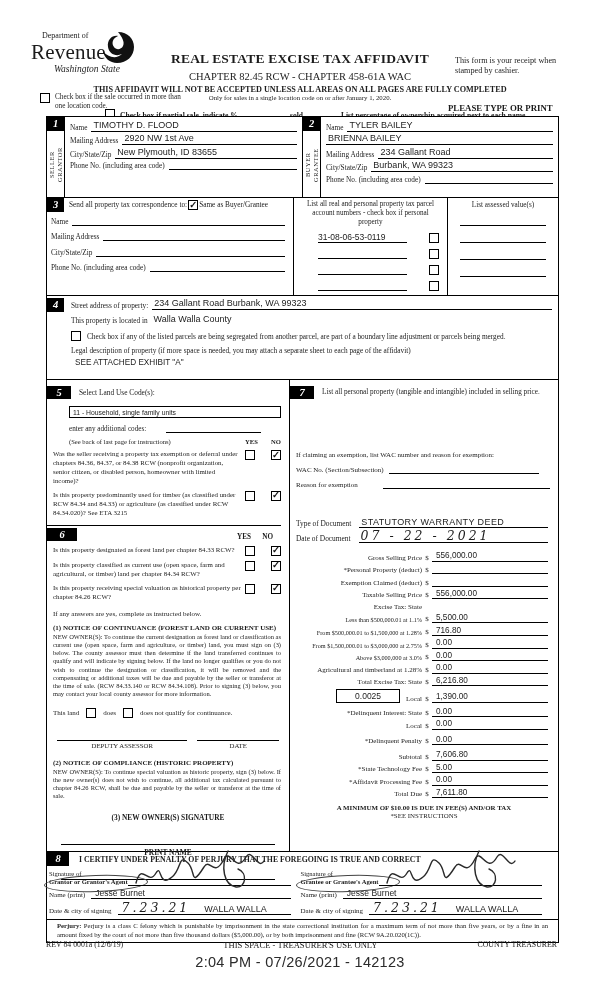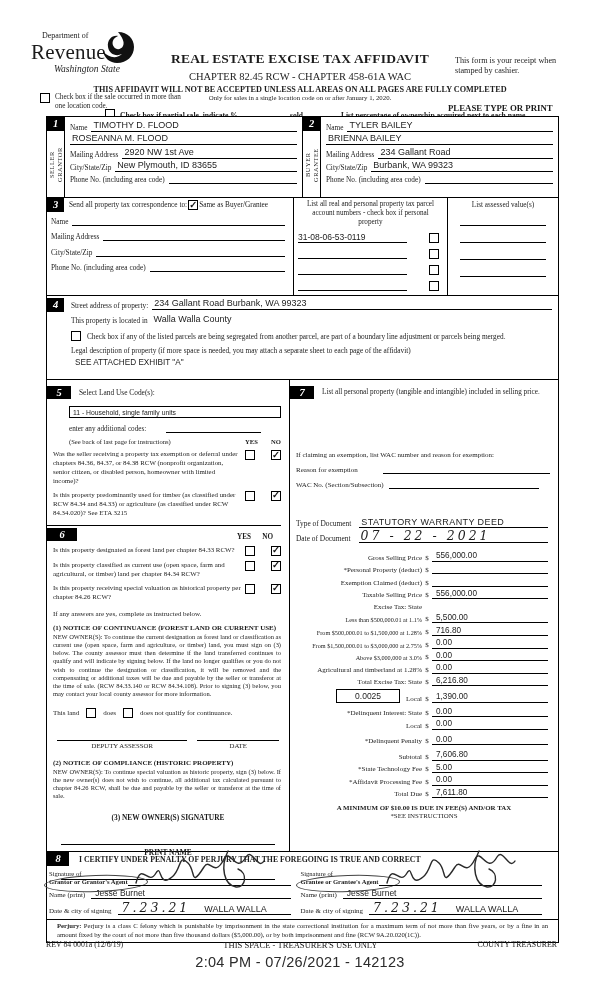--- a/index.html
+++ b/index.html
@@ -41,21 +41,21 @@
   .fval{flex:1;border-bottom:1px solid #000;font-family:"Liberation Sans",sans-serif;font-size:9px;line-height:11px;padding:0 2px;min-height:11px;white-space:nowrap;}
   .fval.blank{min-height:9px;}
   
   .corr{display:flex;height:97px;border-bottom:1px solid #000;}
   .corr-left{width:242px;position:relative;font-size:7.3px;padding:0 4px 0 0;}
   .corr-left .badge{position:absolute;left:0;top:0;width:17px;height:14px;line-height:14px;}
   .sendrow{margin:2px 0 4px 22px;display:flex;align-items:flex-start;gap:1px;}
   .corr-left .frow{margin:5.5px 4px 0 4px;}
   .corr-mid{width:153px;border-left:1px solid #000;border-right:1px solid #000;font-size:7.2px;display:flex;flex-direction:column;}
   .corr-mid .hdr{text-align:center;padding:2px 6px 0 6px;line-height:1.25;}
-  .prow{display:flex;align-items:flex-end;gap:22px;margin:5px 8px 0 4px;}
+  .prow{display:flex;align-items:flex-end;gap:22px;margin:5px 8px 0 24px;}
   .pline{flex:1;border-bottom:1px solid #000;font-family:"Liberation Sans",sans-serif;font-size:8.5px;line-height:10px;min-height:10px;white-space:nowrap;}
   .corr-right{flex:1;font-size:7.2px;display:flex;flex-direction:column;}
   .corr-right .hdr{text-align:center;padding:3px 4px 0 4px;}
   .vrow{margin:8px 12px 0 12px;border-bottom:1px solid #000;height:8px;}
   
   .prop{border-bottom:1px solid #000;height:81px;position:relative;font-size:7.3px;}
   .prop .badge{position:absolute;left:0;top:0;width:17px;height:14px;line-height:14px;}
   .prop .r1{display:flex;align-items:flex-end;margin:2px 6px 0 24px;}
   .prop .r2{display:flex;align-items:flex-end;margin:4px 6px 0 24px;}
   .prop .r3{display:flex;gap:6px;margin:6px 6px 0 24px;align-items:center;}
@@ -163,23 +163,20 @@
           <span><span>SELLER</span></span>
             <span><span>GRANTOR</span></span>
         </div>
       </div>
       <div class="fields">
         <div class="frow">
             <span class="flabel">Name</span>
             <span class="fval">TIMOTHY D. FLOOD</span>
           </div>
         <div class="frow">
-            <span class="fval">ROSEANNA M. FLOOD</span>
-          </div>
-        <div class="frow">
             <span class="flabel">Mailing Address</span>
             <span class="fval">2920 NW 1st Ave</span>
           </div>
         <div class="frow">
             <span class="flabel">City/State/Zip</span>
             <span class="fval">New Plymouth, ID  83655</span>
           </div>
         <div class="frow">
             <span class="flabel">Phone No. (including area code)</span>
             <span class="fval blank"></span>
@@ -373,26 +370,26 @@
     </div>
 
     <div class="main-right">
       <div class="sec7hdr">
         <div class="badge">7</div>
         <span style="font-size:7.2px;padding-top:2px">List all personal property (tangible and intangible) included in selling price.</span>
       </div>
       <div style="height:52px"></div>
       <div class="exnote">If claiming an exemption, list WAC number and reason for exemption:</div>
       <div class="exrow">
+        <span>WAC No. (Section/Subsection)</span>
+        <span class="line" style="flex:1;max-width:150px"></span>
+      </div>
+      <div class="exrow">
         <span>Reason for exemption</span>
         <span class="line" style="flex:1;max-width:180px;margin-left:20px"></span>
-      </div>
-      <div class="exrow">
-        <span>WAC No. (Section/Subsection)</span>
-        <span class="line" style="flex:1;max-width:150px"></span>
       </div>
       <div style="height:28px"></div>
       <div class="tdoc">
         <span>Type of Document</span>
         <span class="tdocval">STATUTORY WARRANTY DEED</span>
       </div>
       <div class="tdoc" style="margin-top:2px">
         <span>Date of Document</span>
         <span class="tdocval hand">07 - 22 - 2021</span>
       </div>

